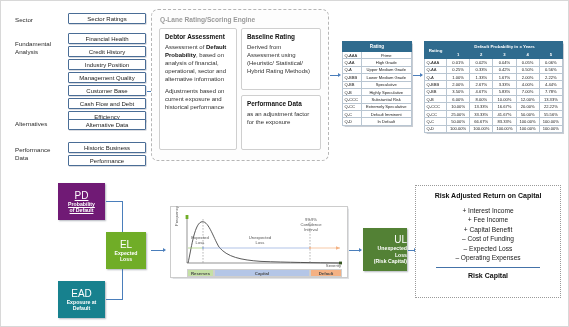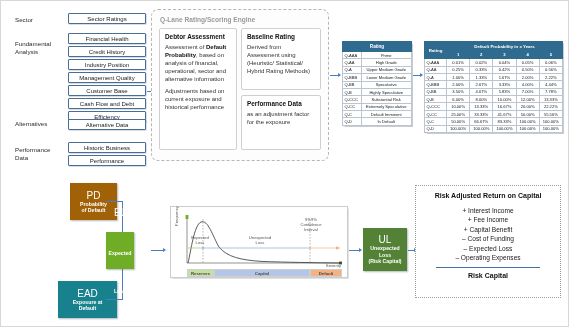--- a/index.html
+++ b/index.html
@@ -266,42 +266,42 @@
           <td class="code">Q-D</td>
           <td>100.00%</td>
           <td>100.00%</td>
           <td>100.00%</td>
           <td>100.00%</td>
           <td>100.00%</td>
         </tr>
       </tbody>
   </table>
 
-  <div class="riskbox" style="left:69px;top:182px;width:47px;height:37px;background:#a16207;">
+  <div class="riskbox" style="left:57px;top:182px;width:47px;height:37px;background:#701a75;text-decoration:underline;">
     <span class="big">PD</span>
     <span class="sm">Probability</span>
     <span class="sm">of Default</span>
   </div>
 
 
-  <div class="riskbox" style="left:57px;top:280px;width:59px;height:37px;background:#17818E;">
+  <div class="riskbox" style="left:57px;top:280px;width:47px;height:37px;background:#17818E;">
     <span class="big">EAD</span>
     <span class="sm">Exposure at</span>
     <span class="sm">Default</span>
   </div>
 
   <div class="conn" style="left:105px;top:200px;width:17px;height:0.8px;"></div>
   <div class="conn" style="left:121px;top:200px;width:0.8px;height:50px;"></div>
   <div class="conn" style="left:105px;top:249px;width:17px;height:0.8px;"></div>
   <div class="conn" style="left:105px;top:298px;width:17px;height:0.8px;"></div>
   <div class="conn" style="left:121px;top:249px;width:0.8px;height:49px;"></div>
   <div class="conn" style="left:121px;top:249px;width:8px;height:0.8px;"></div>
   <div class="arrowhead" style="left:127px;top:246.5px;border-left:3.5px solid #4a7ebb;border-top:2.5px solid transparent;border-bottom:2.5px solid transparent;"></div>
 
-  <div class="riskbox" style="left:105px;top:231px;width:28px;height:37px;background:#70AD27;gap:32px;">
+  <div class="riskbox" style="left:105px;top:231px;width:40px;height:37px;background:#70AD27;">
     <span class="big">EL</span>
     <span class="sm">Expected</span>
     <span class="sm">Loss</span>
   </div>
 
   <div class="conn" style="left:150px;top:249px;width:13px;height:0.8px;"></div>
   <div class="arrowhead" style="left:162px;top:246.5px;border-left:3.5px solid #4a7ebb;border-top:2.5px solid transparent;border-bottom:2.5px solid transparent;"></div>
 
   <div id="chartwrap">
     <svg width="178" height="72" viewBox="0 0 178 72">
@@ -334,21 +334,21 @@
     <div class="ctxt" style="left:142px;top:56px;width:28px;text-align:right;">Severity</div>
 
     <div class="band" style="left:16px;top:62px;width:27px;background:#C5E0A5;">Reserves</div>
     <div class="band" style="left:43px;top:62px;width:96px;background:#B4C6E7;">Capital</div>
     <div class="band" style="left:139px;top:62px;width:32px;background:#F4B183;">Default</div>
   </div>
 
   <div class="conn" style="left:348px;top:249px;width:12px;height:0.8px;"></div>
   <div class="arrowhead" style="left:358px;top:246.5px;border-left:3.5px solid #4a7ebb;border-top:2.5px solid transparent;border-bottom:2.5px solid transparent;"></div>
 
-  <div class="riskbox" style="left:362px;top:227px;width:44px;height:43px;background:#538135;">
+  <div class="riskbox" style="left:362px;top:227px;width:44px;height:43px;background:#538135;align-items:flex-end;">
     <span class="big">UL</span>
     <span class="sm">Unexpected</span>
     <span class="sm">Loss</span>
     <span class="sm">(Risk Capital)</span>
   </div>
 
   <div class="conn" style="left:407px;top:249px;width:9px;height:0.8px;"></div>
   <div class="arrowhead" style="left:413px;top:246.5px;border-left:3.5px solid #4a7ebb;border-top:2.5px solid transparent;border-bottom:2.5px solid transparent;"></div>
 
   <div id="raroc">

